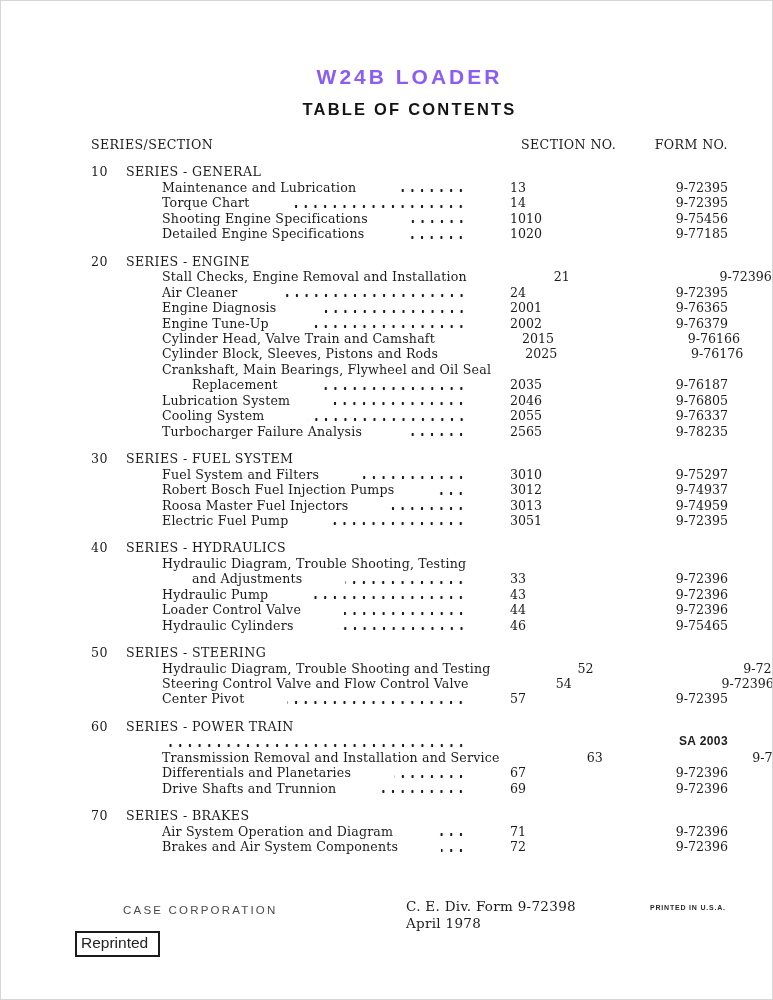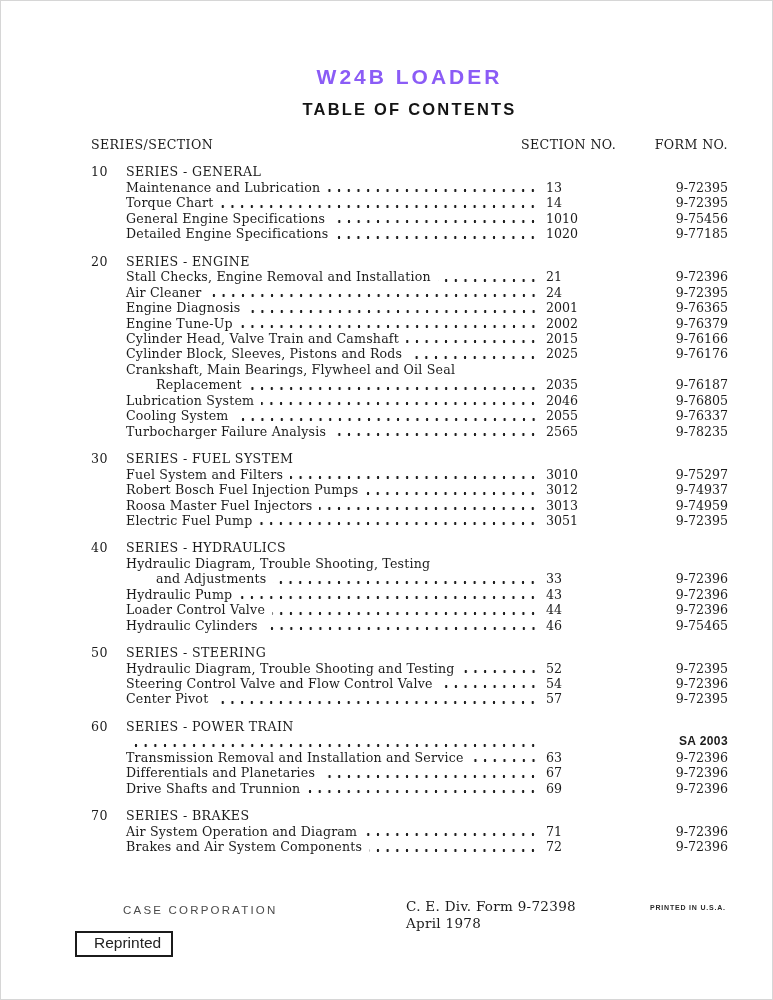--- a/index.html
+++ b/index.html
@@ -23,21 +23,21 @@
   }
   
   .toc { position:absolute; left:90px; top:136px; width:637px; font-size:12.6px; line-height:15.45px; }
   .col-head { position:relative; height:15.45px; letter-spacing:0.4px; }
   .ch-series  { position:absolute; left:0; }
   .ch-section { position:absolute; left:430px; }
   .ch-form    { position:absolute; right:0; }
   .toc-section { margin-top:12px; }
   .sec-head { display:flex; letter-spacing:0.4px; }
   .sec-head .num { width:35px; flex:none; }
-  .row { display:flex; align-items:stretch; }
+  .row { display:flex; align-items:stretch;gap:36px; }
   .row .num { width:35px; flex:none; }
   .row .label { flex:none; white-space:pre; letter-spacing:0.2px; }
   .row.indent .label { padding-left:30px; }
   .row .leader {
     flex:1; min-width:0; margin:0 8px 0 7px;
     background-image:radial-gradient(circle, #1b1b1b 1.1px, rgba(0,0,0,0) 1.5px);
     background-size:9.7px 5px;
     background-repeat:repeat-x;
     background-position:right 0 bottom 2px;
   }
@@ -58,21 +58,21 @@
   .printed {
     position:absolute; left:649px; top:903px;
     font-family:"Liberation Sans", sans-serif; font-weight:700;
     font-size:7px; letter-spacing:0.8px; color:#2a2a2a;
   }
   .stamp {
     position:absolute; left:74px; top:930px;
     border:2px solid #1b1b1b; background:#fff;
     font-family:"Liberation Sans", sans-serif;
     font-size:15.5px; color:#222;
-    padding:1px 10px 3px 17px;
+    padding:1px 10px 3px 4px;
   }
 </style>
 </head>
 <body>
 
 <div class="page">
 
   <header class="doc-header">
     <div class="title">W24B LOADER</div>
     <div class="subtitle">TABLE OF CONTENTS</div>
@@ -102,21 +102,21 @@
   <div class="row">
     <span class="num"></span>
     <span class="label">Torque Chart</span>
     <span class="leader"></span>
     <span class="sec">14</span>
     <span class="form">9-72395</span>
   </div>
 
   <div class="row">
     <span class="num"></span>
-    <span class="label">General Engine Specifications</span>
+    <span class="label">Shooting Engine Specifications</span>
     <span class="leader"></span>
     <span class="sec">1010</span>
     <span class="form">9-75456</span>
   </div>
 
   <div class="row">
     <span class="num"></span>
     <span class="label">Detailed Engine Specifications</span>
     <span class="leader"></span>
     <span class="sec">1020</span>

